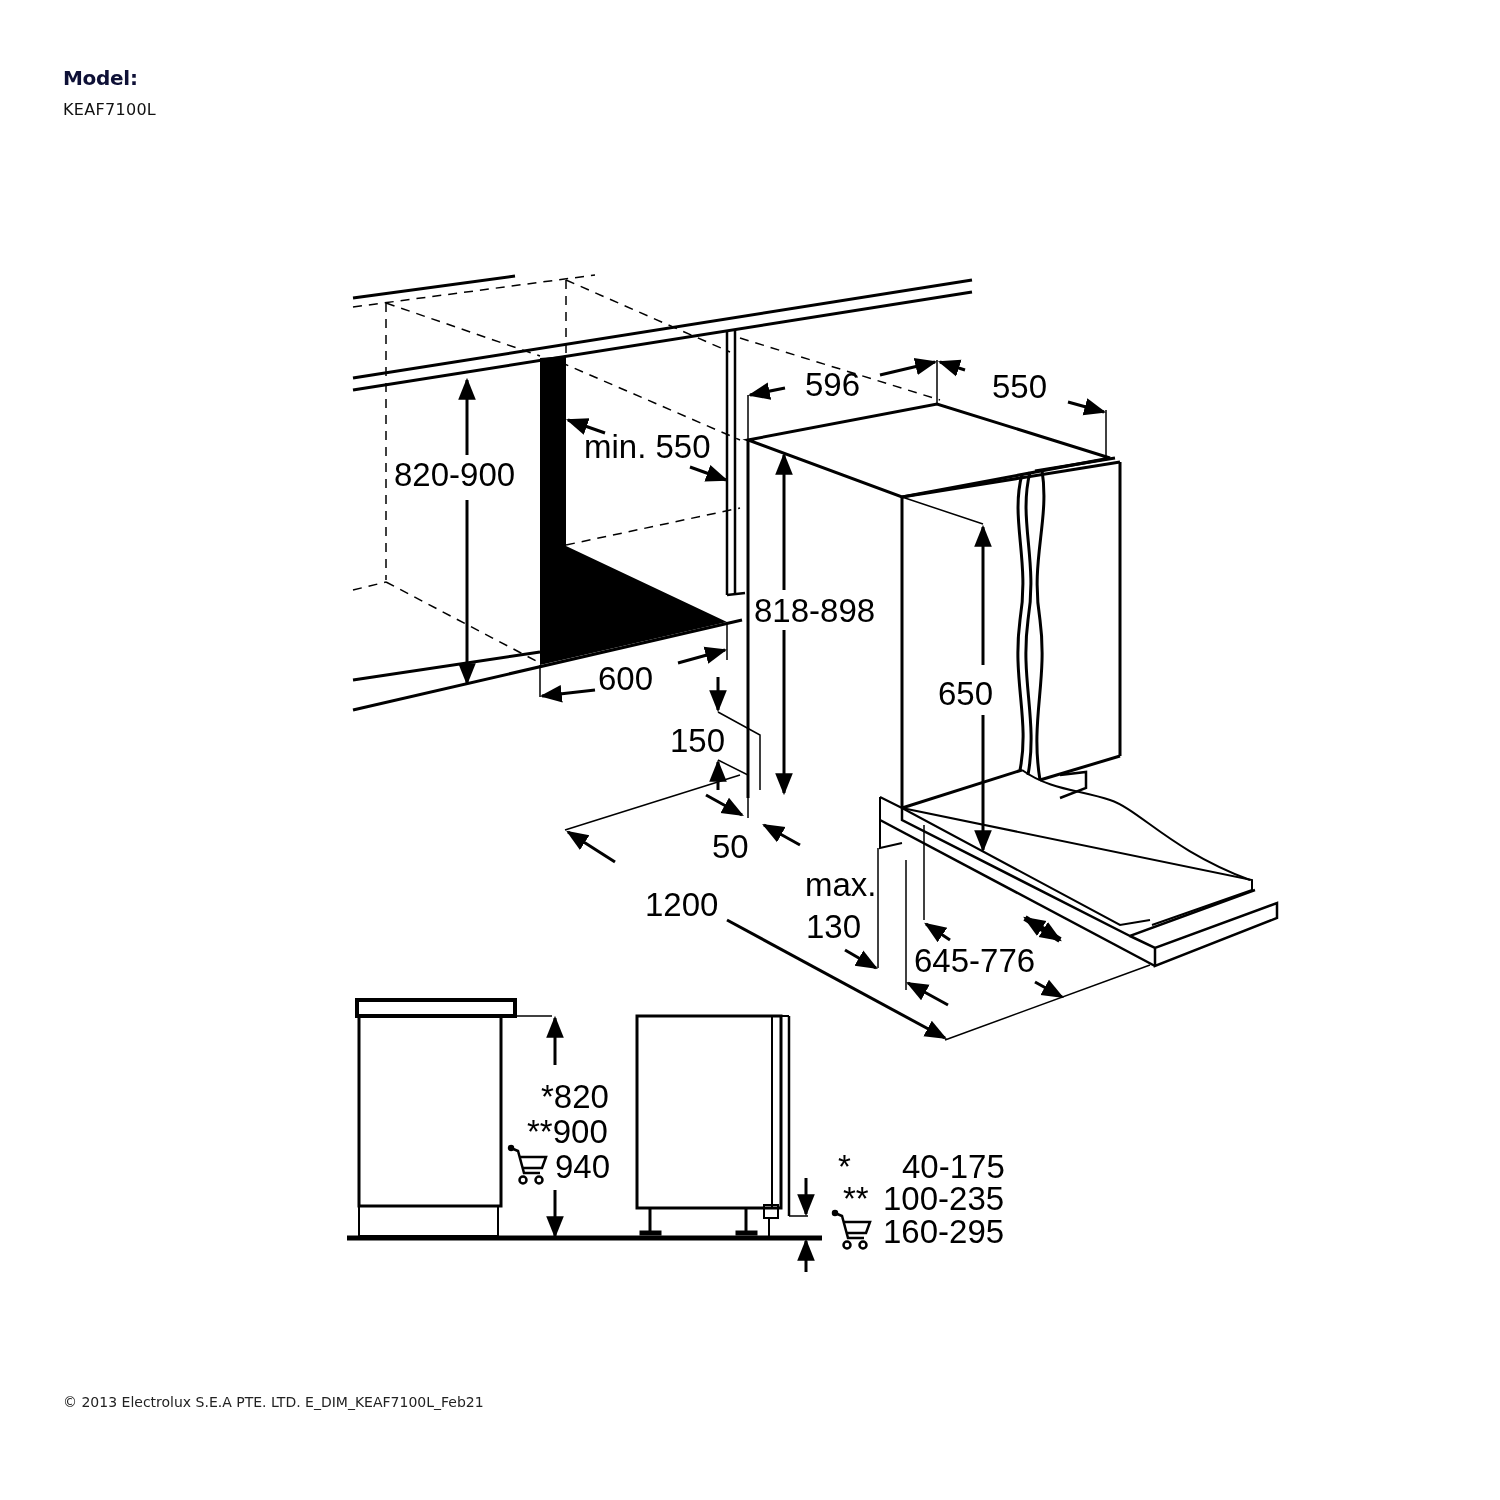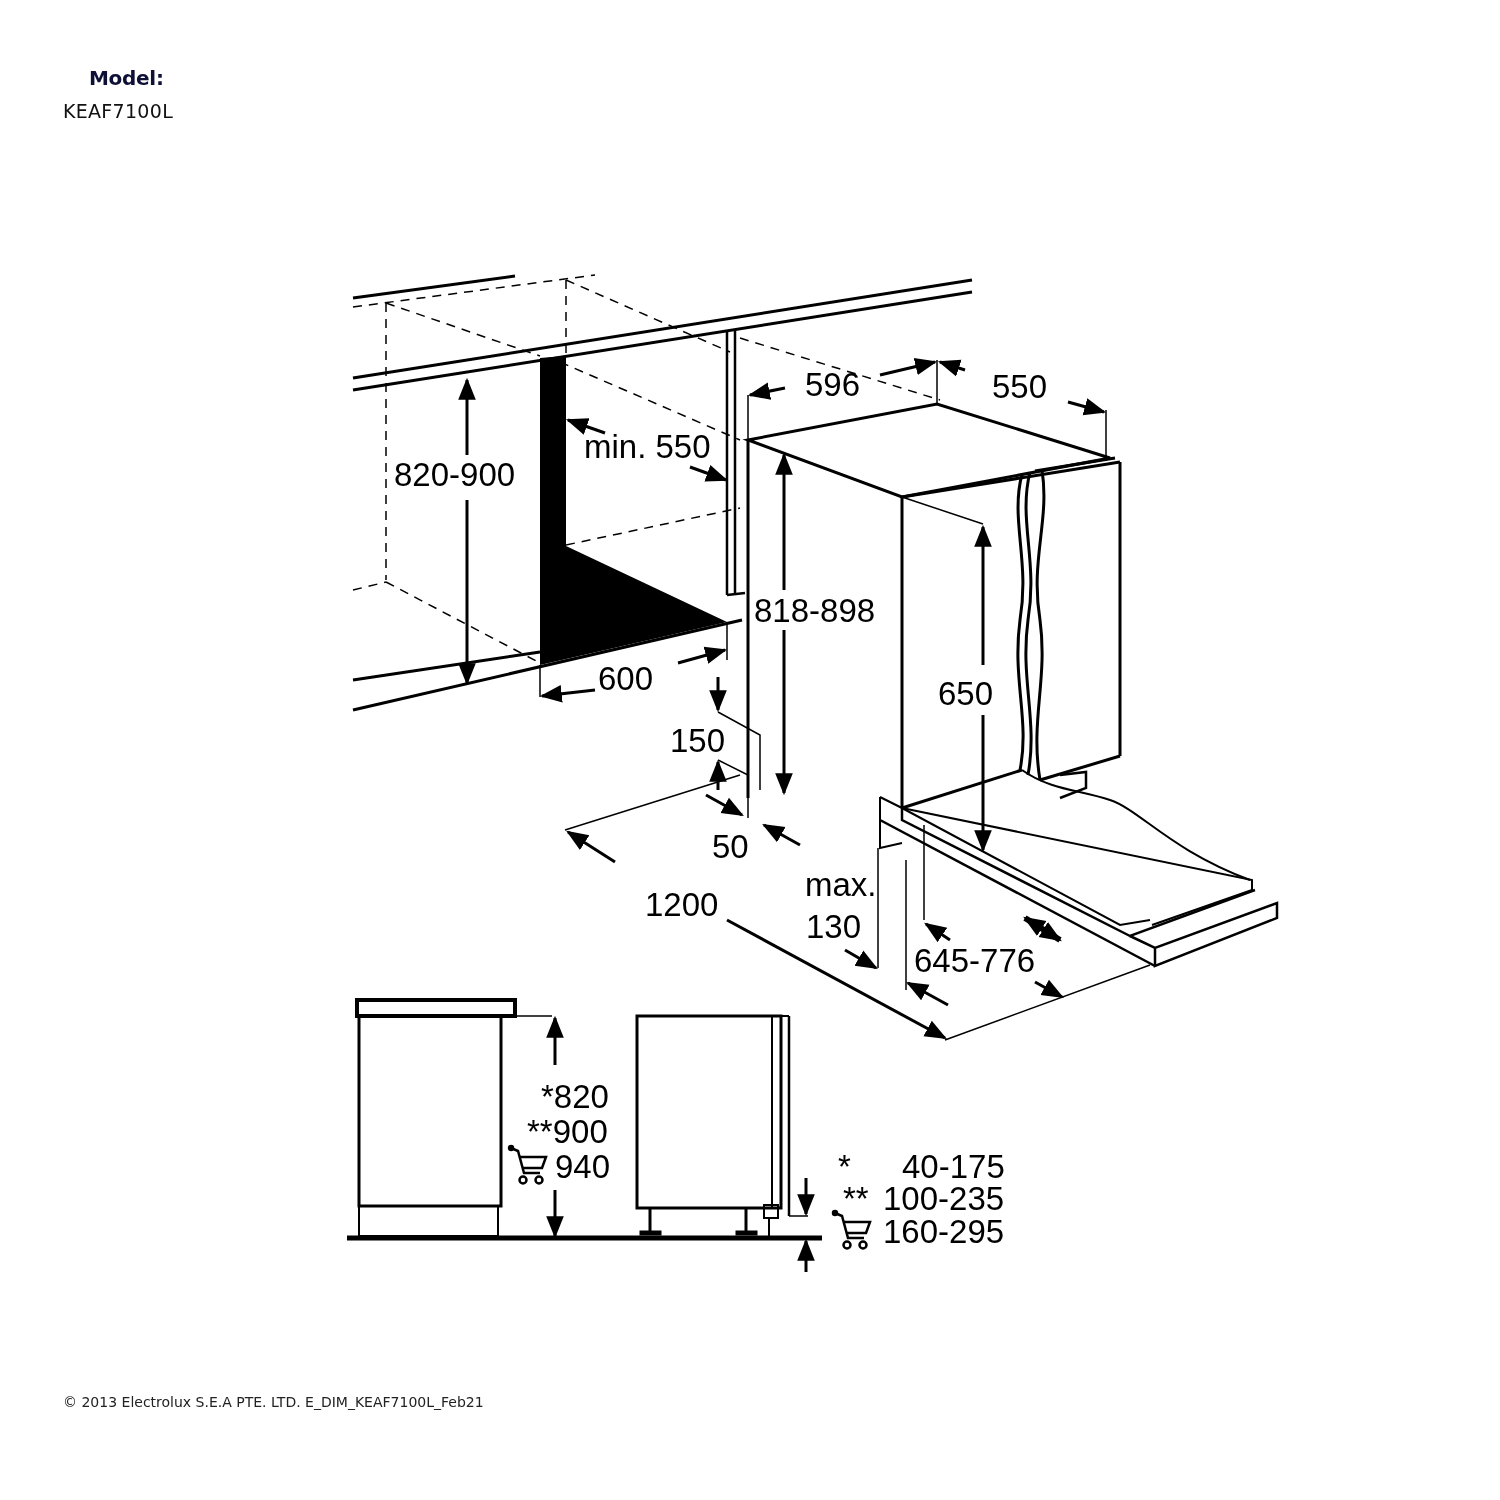--- a/index.html
+++ b/index.html
@@ -1,18 +1,18 @@
 <!DOCTYPE html>
 <html><head>
 <meta charset="utf-8">
 <style>
   html, body { margin: 0; padding: 0; background: #ffffff; }
   body { width: 1500px; height: 1500px; position: relative; overflow: hidden; font-family: "Liberation Sans", sans-serif; }
-  .model-label { position: absolute; left: 63px; top: 66px; font-family: "DejaVu Sans", sans-serif; font-weight: bold; font-size: 20px; color: #0e1036; letter-spacing: -0.3px; margin-left: 26px; }
-  .model-value { position: absolute; left: 63px; top: 100px; font-family: "DejaVu Sans", sans-serif; font-size: 19px; color: #111; letter-spacing: 0.3px; }
+  .model-label { position: absolute; left: 63px; top: 66px; font-family: "DejaVu Sans", sans-serif; font-weight: bold; font-size: 20px; color: #0e1036; letter-spacing: -0.3px; }
+  .model-value { position: absolute; left: 63px; top: 100px; font-family: "DejaVu Sans", sans-serif; font-size: 16px; color: #111; letter-spacing: 0.3px; }
   .footer { position: absolute; left: 63px; top: 1394px; font-family: "DejaVu Sans", sans-serif; font-size: 14px; color: #222; }
   svg.diagram { position: absolute; left: 0; top: 0; }
   .dim { font-family: "Liberation Sans", sans-serif; font-size: 33px; fill: #000; }
 </style>
 </head>
 <body>
 
 <div class="model-label">Model:</div>
 <div class="model-value">KEAF7100L</div>
 

